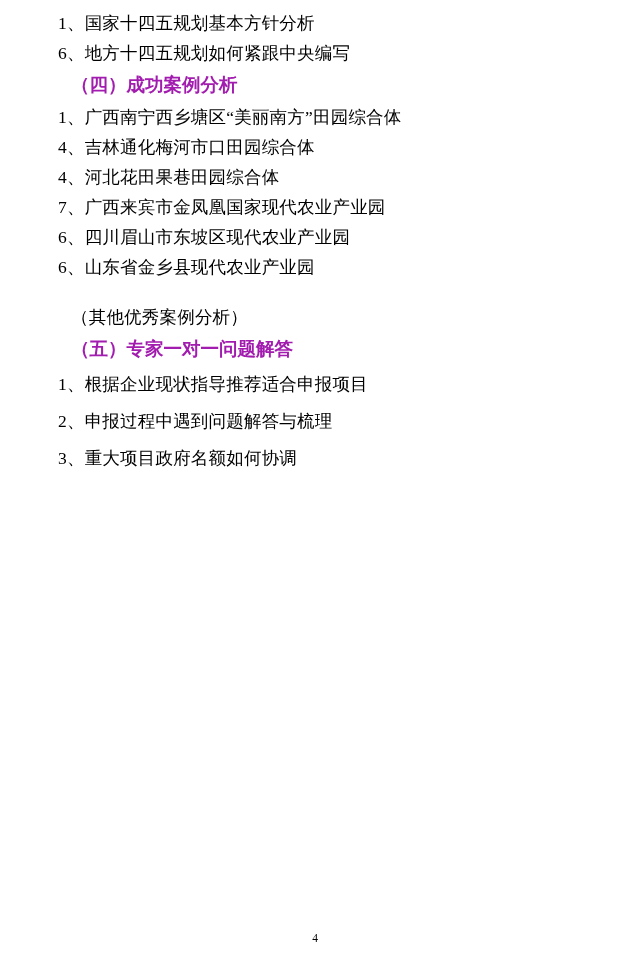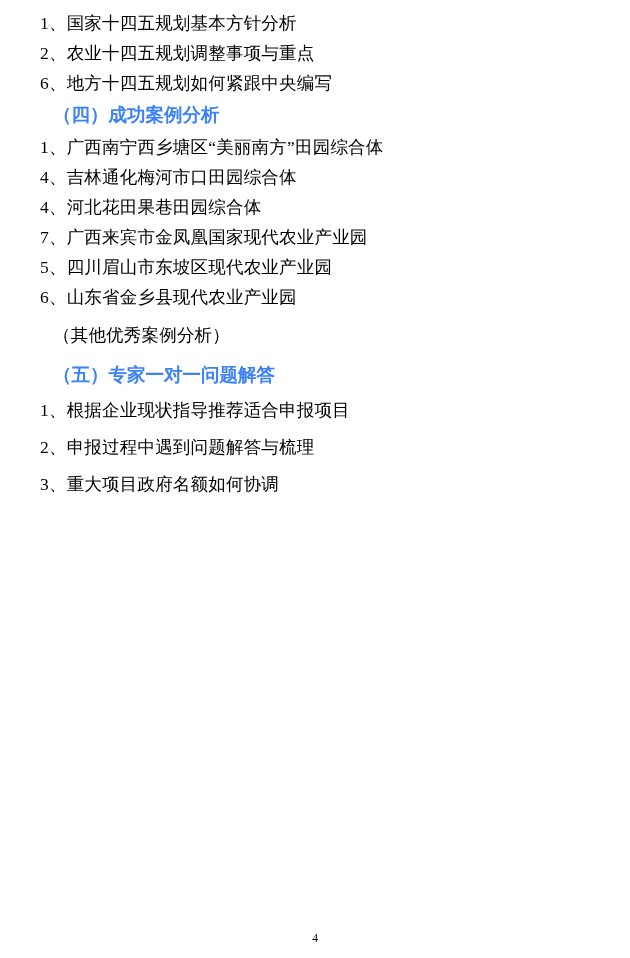--- a/index.html
+++ b/index.html
@@ -14,79 +14,78 @@
     position: relative;
     width: 630px;
     height: 958px;
     background: #ffffff;
     margin: 0 auto;
     overflow: hidden;
     box-sizing: border-box;
   }
   .content {
     position: absolute;
-    left: 40px;
+    left: 58px;
     top: 8px;
     right: 38px;
   }
   .line {
     font-size: 17.5px;
     line-height: 30px;
     color: #000000;
     white-space: pre;
     letter-spacing: 0.2px;
   }
   .heading {
     font-size: 18.5px;
     font-weight: bold;
     line-height: 34px;
-    color: #3b82f6;
+    color: #a21caf;
     white-space: pre;
     padding-left: 13px;
   }
   .indent {
     padding-left: 13px;
   }
   .spaced {
     line-height: 37px;
   }
   .gap-before {
-    margin-top: 8px;
+    margin-top: 0;
   }
   .gap-after {
-    margin-bottom: 8px;
+    margin-bottom: 20px;
   }
   .footer {
     position: absolute;
     left: 0;
     right: 0;
     bottom: 14px;
     text-align: center;
     font-size: 11.5px;
     color: #000000;
     font-family: "Liberation Serif", "DejaVu Serif", serif;
   }
 </style>
 </head>
 <body>
 
 <div class="page">
   <div class="content">
 
     <div class="line">1、国家十四五规划基本方针分析</div>
-    <div class="line">2、农业十四五规划调整事项与重点</div>
     <div class="line">6、地方十四五规划如何紧跟中央编写</div>
 
     <div class="heading">（四）成功案例分析</div>
 
     <div class="line">1、广西南宁西乡塘区“美丽南方”田园综合体</div>
     <div class="line">4、吉林通化梅河市口田园综合体</div>
     <div class="line">4、河北花田果巷田园综合体</div>
     <div class="line">7、广西来宾市金凤凰国家现代农业产业园</div>
-    <div class="line">5、四川眉山市东坡区现代农业产业园</div>
+    <div class="line">6、四川眉山市东坡区现代农业产业园</div>
     <div class="line gap-after">6、山东省金乡县现代农业产业园</div>
 
     <div class="line indent">（其他优秀案例分析）</div>
 
     <div class="heading gap-before">（五）专家一对一问题解答</div>
 
     <div class="line spaced">1、根据企业现状指导推荐适合申报项目</div>
     <div class="line spaced">2、申报过程中遇到问题解答与梳理</div>
     <div class="line spaced">3、重大项目政府名额如何协调</div>
 

